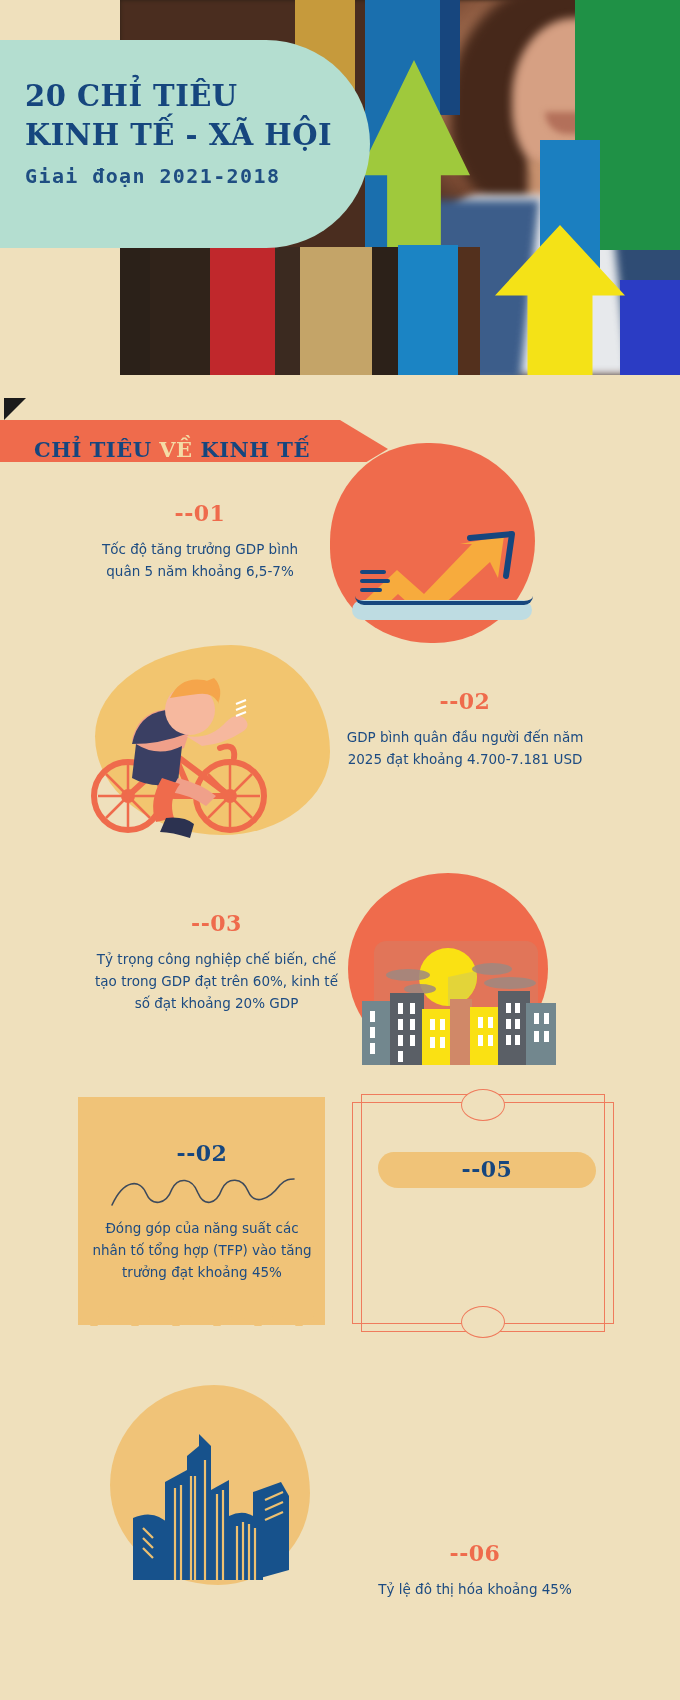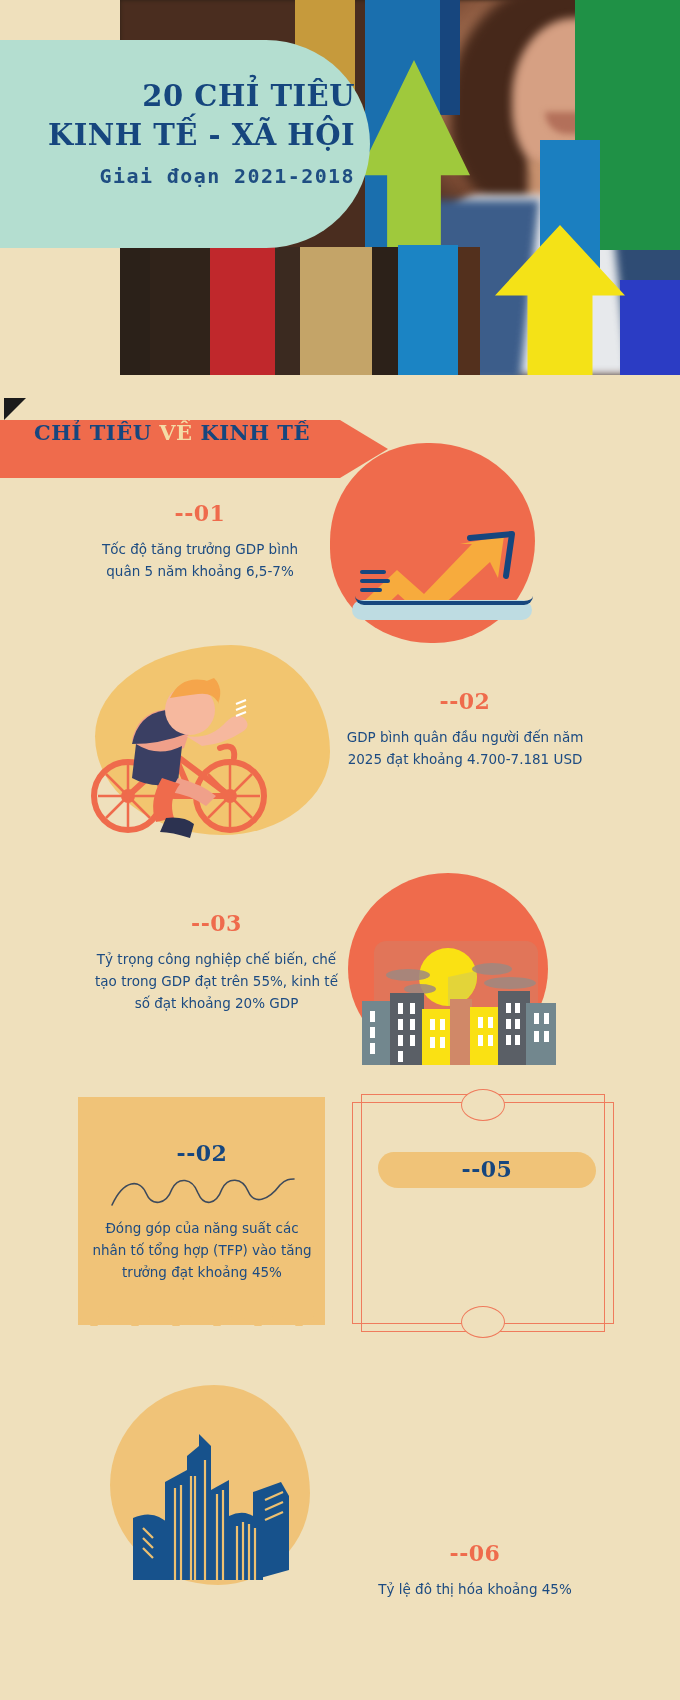--- a/index.html
+++ b/index.html
@@ -86,21 +86,21 @@
   }
 
   
   .title-panel {
     position: absolute; left: -30px; top: 40px;
     width: 400px; height: 208px;
     background: #B4DED0;
     border-radius: 0 104px 104px 0;
     z-index: 5;
   }
-  .title-inner { position: absolute; left: 55px; top: 38px; width: 330px; text-align: right; }
+  .title-inner { position: absolute; left: 55px; top: 38px; width: 330px; }
   .title-l1, .title-l2 {
     font-family: "DejaVu Serif", serif;
     font-weight: bold;
     color: #16467E;
     font-size: 29px;
     letter-spacing: .5px;
     line-height: 1.28;
     white-space: nowrap;
   }
   .title-l2 { margin-top: 2px; }
@@ -117,24 +117,24 @@
   
   .banner-wrap { position: absolute; left: 0; top: 398px; width: 680px; height: 140px; }
   .banner-fold {
     position: absolute; left: 4px; top: 0;
     width: 0; height: 0;
     border-left: 22px solid #1b1b1b;
     border-bottom: 22px solid transparent;
   }
   .banner {
     position: absolute; left: 0; top: 22px;
-    width: 388px; height: 58px;
+    width: 388px; height: 42px;
     background: #EF6B4C;
     clip-path: polygon(0 0, 340px 0, 388px 29px, 340px 58px, 0 58px);
-    display: flex; align-items: flex-start;
+    display: flex; align-items: flex-end;
   }
   .banner-text {
     margin-left: 34px;
     font-family: "DejaVu Serif", serif;
     font-weight: bold;
     font-size: 21px;
     letter-spacing: .5px;
     color: #16467E;
     white-space: nowrap;
   }
@@ -402,21 +402,21 @@
       <rect x="146" y="100" width="5" height="10"></rect>
         <rect x="155" y="100" width="5" height="10"></rect>
       <rect x="174" y="78" width="5" height="11"></rect>
         <rect x="174" y="96" width="5" height="11"></rect>
       <rect x="184" y="78" width="5" height="11"></rect>
         <rect x="184" y="96" width="5" height="11"></rect>
     </g>
   </svg>
   <div class="item03-text">
     <div class="num">--03</div>
-    <div class="body">Tỷ trọng công nghiệp chế biến, chế tạo trong GDP đạt trên 55%, kinh tế số đạt khoảng 20% GDP</div>
+    <div class="body">Tỷ trọng công nghiệp chế biến, chế tạo trong GDP đạt trên 60%, kinh tế số đạt khoảng 20% GDP</div>
   </div>
 
   <div class="card04"></div>
   <div class="scallop04"></div>
   <div class="item04-text">
     <div class="num num-navy">--02</div>
   </div>
   <svg class="squiggle04" viewBox="0 0 186 34">
     <path d="M2 30 C14 4, 30 4, 36 18 C42 32, 56 30, 62 14 C68 2, 82 2, 88 18
              C94 32, 106 30, 112 14 C118 2, 132 2, 138 16 C144 30, 158 26, 170 10 C176 4, 180 4, 184 4" fill="none" stroke="#3D4A5C" stroke-width="1.6" stroke-linecap="round"></path>

